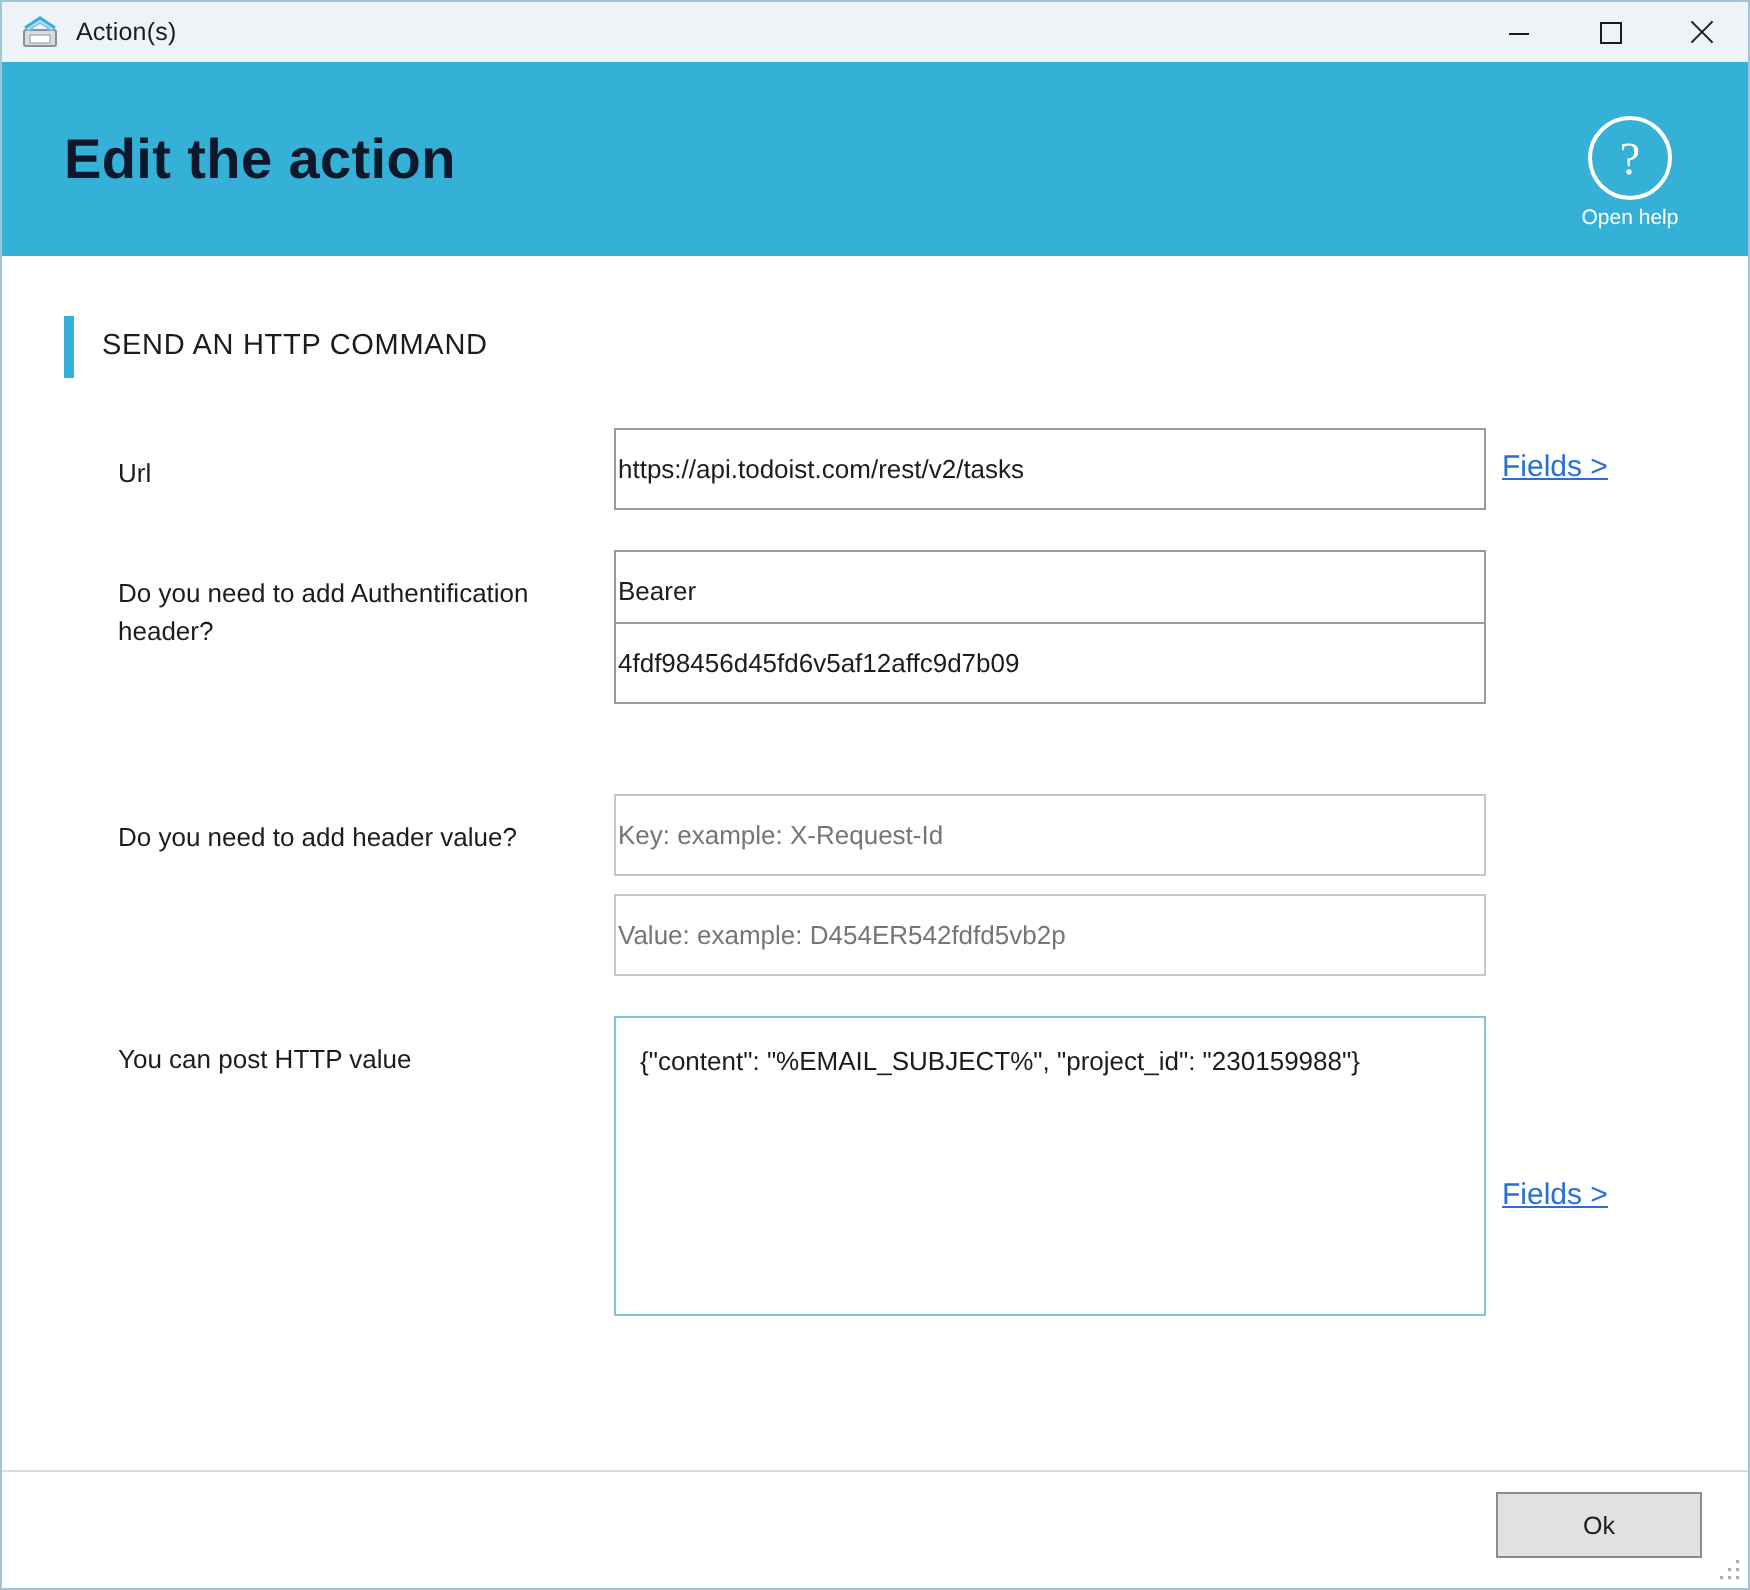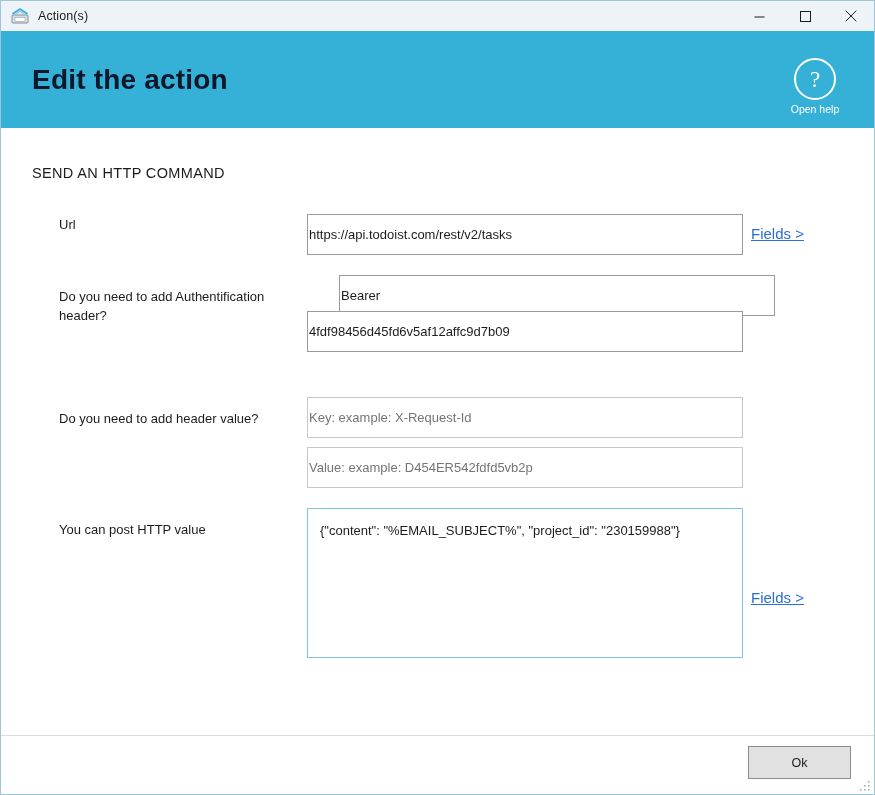--- a/index.html
+++ b/index.html
@@ -107,21 +107,20 @@
     flex: 1 1 auto;
     position: relative;
     background: #ffffff;
   }
   .section-title {
     position: absolute;
     left: 31px;
     top: 30px;
     display: flex;
     align-items: stretch;
-    flex-direction: column;
   }
   .section-bar {
     width: 5px;
     background: #35b0d6;
     margin-right: 14px;
   }
   .section-label {
     font-size: 14.5px;
     color: #1c1c1c;
     letter-spacing: 0.35px;
@@ -275,28 +274,28 @@
   <div class="content">
 
     <div class="section-title">
       <div class="section-bar"></div>
       <div class="section-label">SEND AN HTTP COMMAND</div>
     </div>
 
     <div class="form">
 
       <div class="row">
-        <label class="field-label" style="top:1px">Url</label>
+        <label class="field-label" style="top:13px">Url</label>
         <input class="tbox" style="top: 0px;" type="text" value="https://api.todoist.com/rest/v2/tasks">
         <a class="fields-link" style="top:11px">Fields &gt;</a>
       </div>
 
       <div class="row">
         <label class="field-label" style="top:73px">Do you need to add Authentification header?</label>
-        <input class="tbox" style="top: 61px; margin-left: 32px;" type="text" value="Bearer">
+        <input class="tbox" style="top: 61px;" type="text" value="Bearer">
         <input class="tbox" style="top: 97px;" type="text" value="4fdf98456d45fd6v5af12affc9d7b09">
       </div>
 
       <div class="row">
         <label class="field-label" style="top:195px">Do you need to add header value?</label>
         <input class="tbox placeholder" style="top: 183px;" type="text" placeholder="Key: example: X-Request-Id">
         <input class="tbox placeholder" style="top: 233px;" type="text" placeholder="Value: example: D454ER542fdfd5vb2p">
       </div>
 
       <div class="row">

